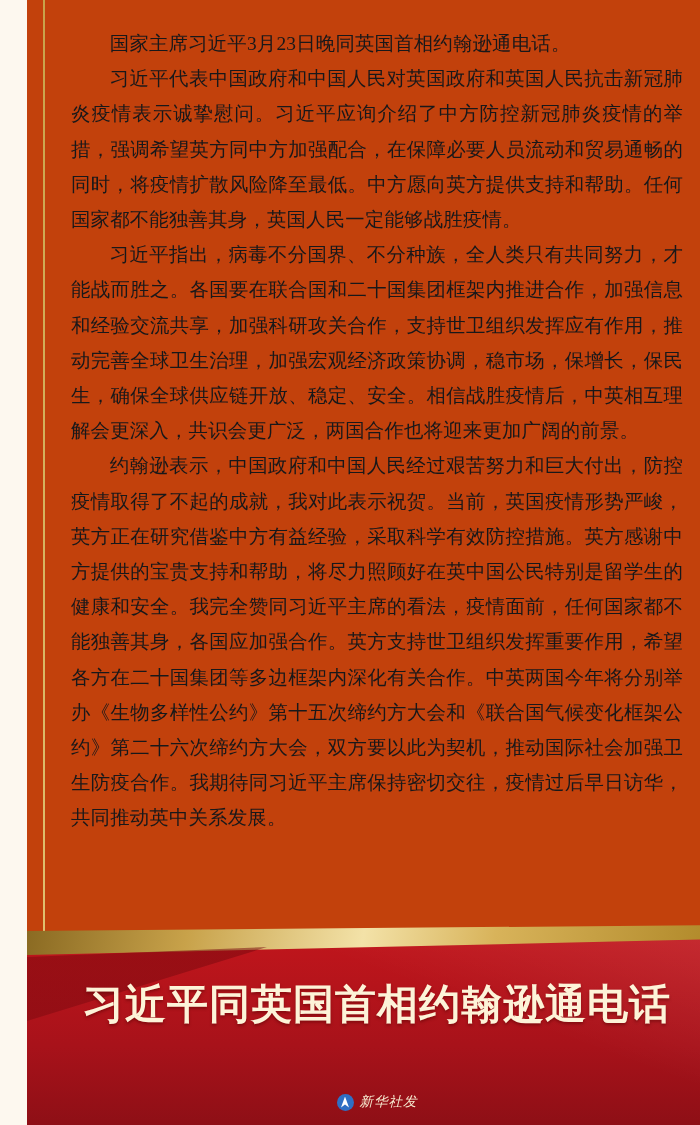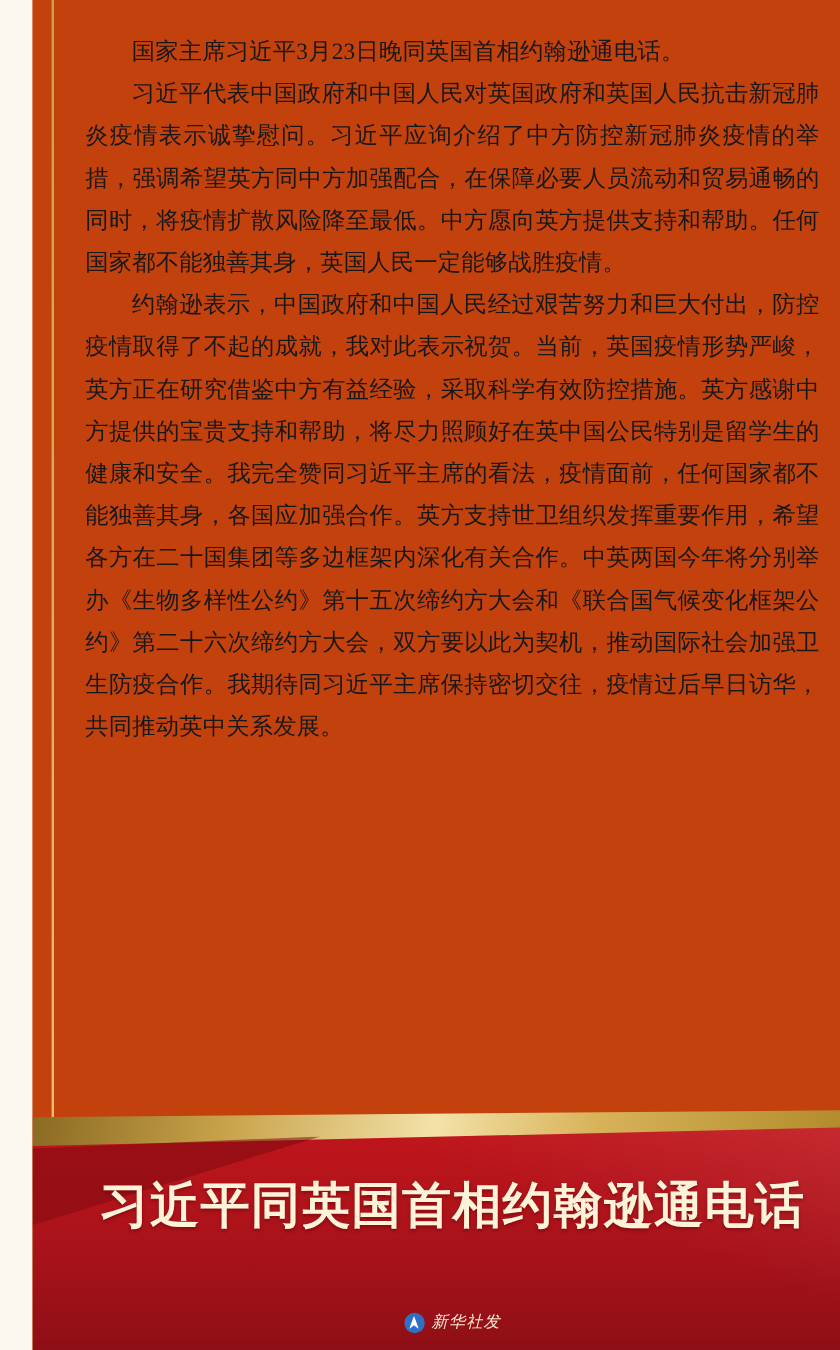--- a/index.html
+++ b/index.html
@@ -149,20 +149,21 @@
 <body>
 
 <div class="page">
 
   <div class="rule-left"></div>
   <div class="rule-right"></div>
 
   <div class="article">
     <p>国家主席习近平3月23日晚同英国首相约翰逊通电话。</p>
     <p>习近平代表中国政府和中国人民对英国政府和英国人民抗击新冠肺炎疫情表示诚挚慰问。习近平应询介绍了中方防控新冠肺炎疫情的举措，强调希望英方同中方加强配合，在保障必要人员流动和贸易通畅的同时，将疫情扩散风险降至最低。中方愿向英方提供支持和帮助。任何国家都不能独善其身，英国人民一定能够战胜疫情。</p>
+    <p>习近平指出，病毒不分国界、不分种族，全人类只有共同努力，才能战而胜之。各国要在联合国和二十国集团框架内推进合作，加强信息和经验交流共享，加强科研攻关合作，支持世卫组织发挥应有作用，推动完善全球卫生治理，加强宏观经济政策协调，稳市场，保增长，保民生，确保全球供应链开放、稳定、安全。相信战胜疫情后，中英相互理解会更深入，共识会更广泛，两国合作也将迎来更加广阔的前景。</p>
     <p>约翰逊表示，中国政府和中国人民经过艰苦努力和巨大付出，防控疫情取得了不起的成就，我对此表示祝贺。当前，英国疫情形势严峻，英方正在研究借鉴中方有益经验，采取科学有效防控措施。英方感谢中方提供的宝贵支持和帮助，将尽力照顾好在英中国公民特别是留学生的健康和安全。我完全赞同习近平主席的看法，疫情面前，任何国家都不能独善其身，各国应加强合作。英方支持世卫组织发挥重要作用，希望各方在二十国集团等多边框架内深化有关合作。中英两国今年将分别举办《生物多样性公约》第十五次缔约方大会和《联合国气候变化框架公约》第二十六次缔约方大会，双方要以此为契机，推动国际社会加强卫生防疫合作。我期待同习近平主席保持密切交往，疫情过后早日访华，共同推动英中关系发展。</p>
   </div>
 
   <div class="banner">
     <div class="banner-gold"></div>
     <div class="banner-red"></div>
     <div class="banner-dark-wedge"></div>
     <div class="banner-sheen"></div>
     <div class="banner-title">习近平同英国首相约翰逊通电话</div>
     <div class="credit">

